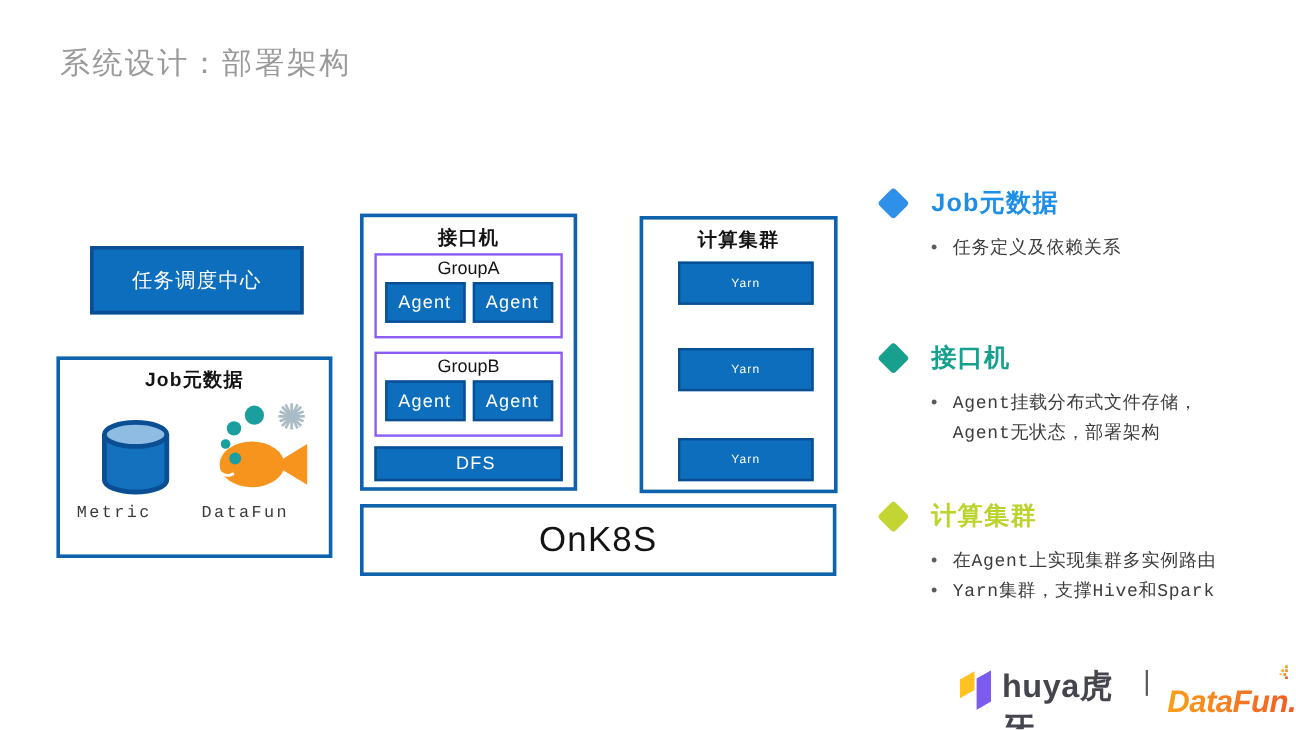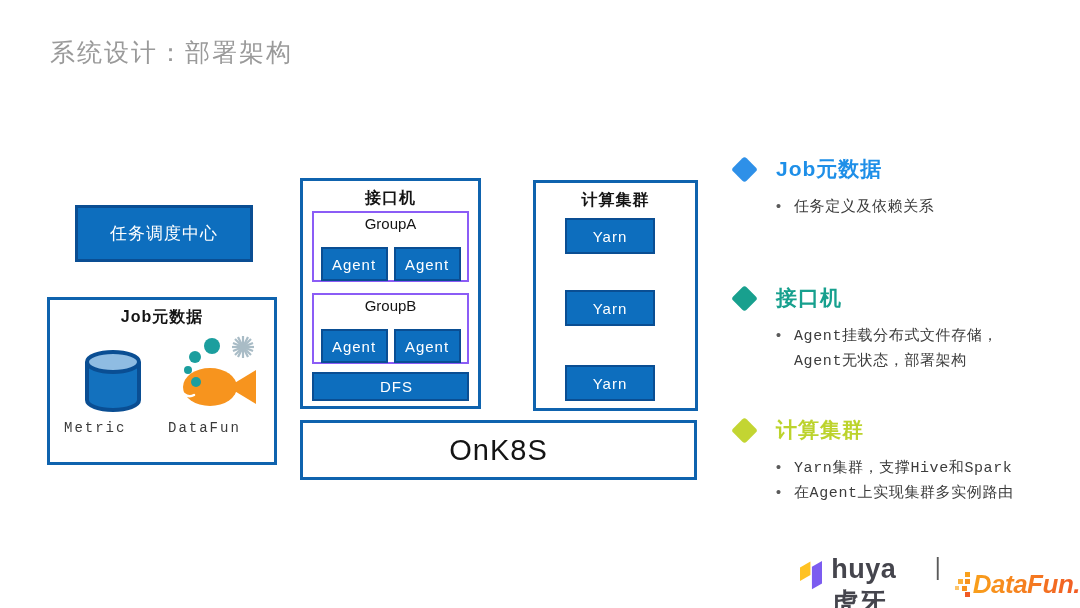--- a/index.html
+++ b/index.html
@@ -30,50 +30,50 @@
   .jm-icon-fish { left:126px; top:34px; }
   .jm-label { top:120px; font-size:14px; color:#3a3a3a; letter-spacing:2px; text-align:left;font-family:Liberation Mono, monospace; }
   .jm-label-metric { left:14px; width:96px; }
   .jm-label-jobinfo { left:118px; width:96px; }
 
   
   .box-interface { left:300px; top:178px; width:181px; height:231px; }
   .group-box { position:absolute; left:9px; width:157px; height:71px; border:2px solid #8b5cf6; background:#fff; }
   .group-a { top:30px; } .group-b { top:112px; }
   .group-title { text-align:center; font-size:15px; color:#141414; margin-top:2px; }
-  .agents { display:flex; justify-content:center; gap:6px; margin-top:15px;align-items:center; }
+  .agents { display:flex; justify-content:center; gap:6px; margin-top:3px;align-items:center; }
   .agent { width:67px; height:34px; font-size:15px; }
   .dfs { position:absolute; left:9px; top:191px; width:157px; height:29px; font-size:15px;padding-left:12px; }
 
   
   .box-onk8s { left:300px; top:420px; width:397px; height:60px; font-size:29px; color:#141414; letter-spacing:1px; }
 
   
   .box-cluster { left:533px; top:180px; width:165px; height:231px; }
-  .yarn { position:absolute; left:29px; width:90px; height:36px; font-size:15px; }
+  .yarn { position:absolute; left:29px; width:113px; height:36px; font-size:10px; }
   .yarn-1 { top:35px; } .yarn-2 { top:107px; } .yarn-3 { top:182px; }
 
   
   .note { position:absolute; left:728px; width:340px; }
   .note-1 { top:155px; } .note-2 { top:284px; } .note-3 { top:416px; }
   .note-head { display:flex; align-items:center; }
   .diamond { width:19px; height:19px; transform:rotate(45deg); border-radius:3px; margin:0 22px 0 7px; flex:0 0 auto; }
   .note-heading { font-size:21px; font-weight:bold; letter-spacing:1px; }
   .note-1 .diamond { background:#2e90e8; } .note-1 .note-heading { color:#1e8fe8; }
   .note-2 .diamond { background:#18a08e; } .note-2 .note-heading { color:#17a08e; }
   .note-3 .diamond { background:#c3d532; } .note-3 .note-heading { color:#bcd32c; }
   .note ul { list-style:none; margin:13px 0 0 44px; width:268px; }
   .note li { position:relative; padding-left:22px; font-size:15px; color:#3c3c3c; line-height:1.65; letter-spacing:0.6px;font-family:Liberation Mono, monospace; }
   .note li::before { content:"•"; position:absolute; left:2px; top:0; color:#5a5a5a; }
 
   
   .footer { left:800px; top:554px; display:flex; height:46px; }
   .huya-wordmark { font-size:27px; font-weight:600; color:#45454d; margin-left:9px; letter-spacing:0.5px; }
   .logo-sep { margin:0 14px; color:#5a5a5a; font-size:23px; font-weight:300; }
-  .datafun { display:flex; align-items:flex-end; }
+  .datafun { display:flex; align-items:flex-end;flex-direction:column; }
   .datafun-wordmark {
     font-size:26px; font-weight:bold; font-style:italic; letter-spacing:-0.5px;
     background:linear-gradient(90deg,#f9a01b,#f15a24); -webkit-background-clip:text;
     background-clip:text; color:transparent;
   }
   .df-dots { margin-right:2px; margin-bottom:3px; }
 </style>
 </head>
 <body>
 
@@ -182,22 +182,22 @@
       <li>Agent挂载分布式文件存储，Agent无状态，部署架构</li>
     </ul>
   </div>
 
   <div class="note note-3">
     <div class="note-head">
       <span class="diamond"></span>
       <span class="note-heading">计算集群</span>
     </div>
     <ul>
+      <li>在Agent上实现集群多实例路由</li>
       <li>Yarn集群，支撑Hive和Spark</li>
-      <li>在Agent上实现集群多实例路由</li>
     </ul>
   </div>
 
   <div class="abs footer">
     <svg width="30" height="42" viewBox="0 0 30 42">
       <polygon points="0,11 14,3 14,21 0,29" fill="#ffc222"></polygon>
       <polygon points="16,10 30,2 30,32 16,40" fill="#7c5cf0"></polygon>
     </svg>
     <span class="huya-wordmark">huya虎牙</span>
     <span class="logo-sep">|</span>

